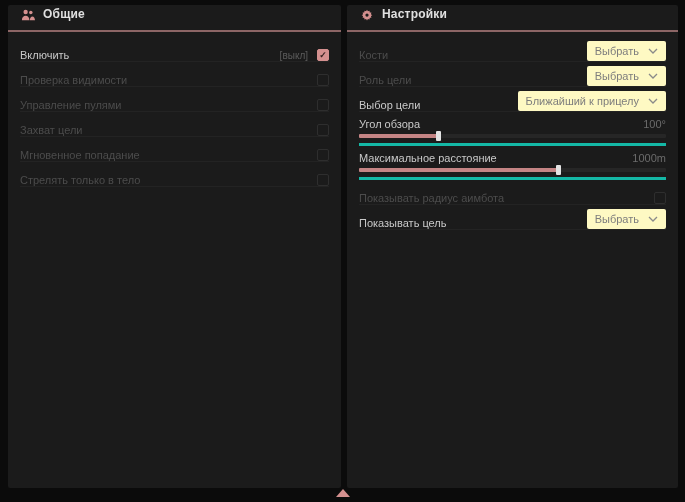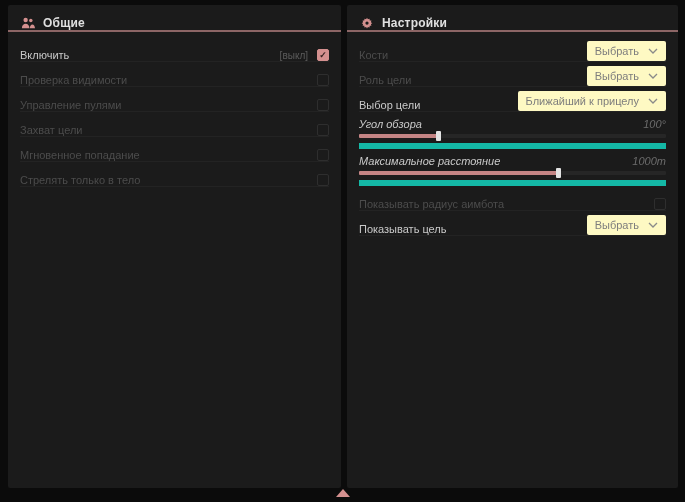--- a/index.html
+++ b/index.html
@@ -17,21 +17,21 @@
     top:5px;
     height:483px;
     background:#1b1b1b;
     border-radius:2px;
   }
   .panel.left  { left:8px;   width:333px; }
   .panel.right { left:347px; width:331px; }
 
   .panel-header {
     display:flex;
-    align-items:flex-end;
+    align-items:flex-start;
     gap:8px;
     height:25px;
     padding:2px 12px 0 12px;
   }
   .panel-title {
     color:#e0e0e0;
     font-size:12px;
     font-weight:bold;
     letter-spacing:.2px;
   }
@@ -80,21 +80,21 @@
     align-items:center;
     gap:9px;
     background:#fef9c3;
     border-radius:2px;
     padding:4px 8px;
     cursor:default;
   }
   .select .sel-value { font-size:11px; color:#7d7d7d; white-space:nowrap; }
   .select svg { width:10px; height:6px; display:block; }
 
-  .srow { padding:3px 0 2px 0; border-bottom:6px solid #14b8a6;font-style:italic; }
+  .srow { padding:3px 0 2px 0; border-bottom:3px solid #14b8a6; }
   .srow-top {
     display:flex; align-items:center; justify-content:space-between;
     height:17px;
   }
   .srow .val { font-size:11px; color:#6b6b6b; }
   .track {
     position:relative;
     height:4px;
     background:#262626;
     border-radius:1px;

